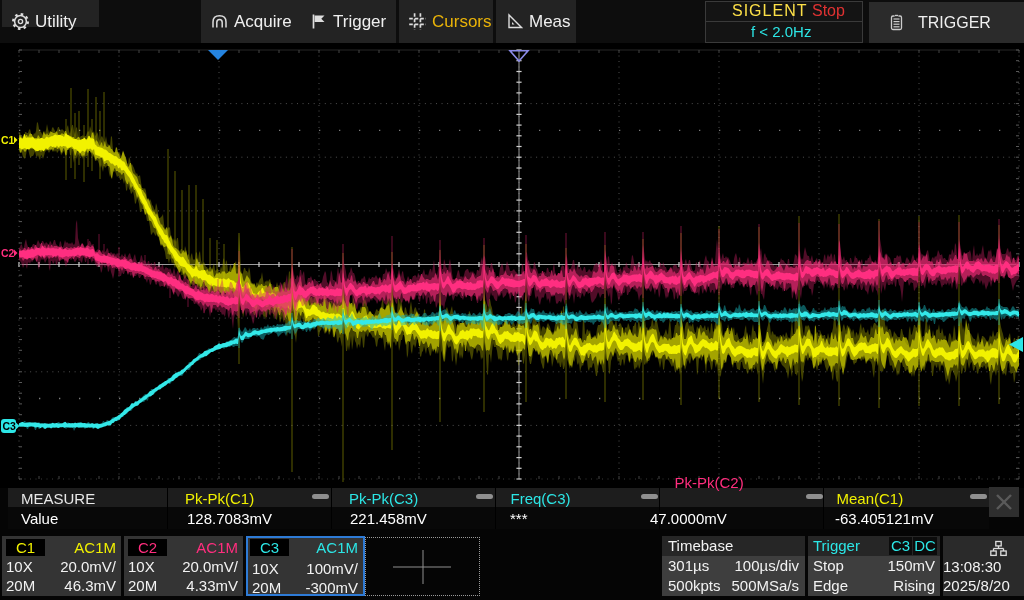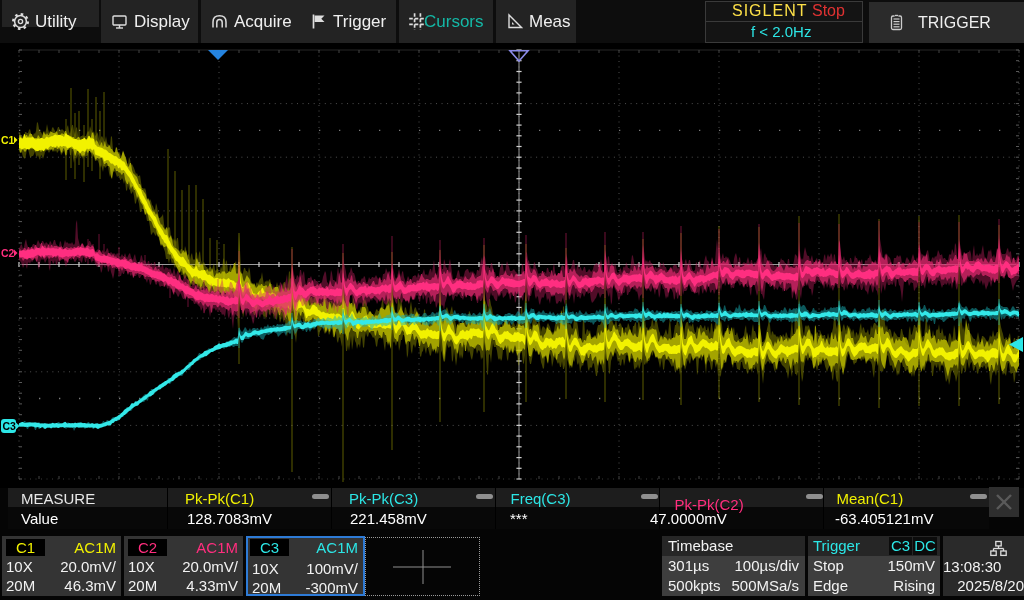--- a/index.html
+++ b/index.html
@@ -12,28 +12,20 @@
 
 <div style="position:absolute;left:0;top:0;width:1024px;height:43px;background:#0d0d0d"></div>
 <div style="position:absolute;left:2px;top:0;width:97px;height:27px;background:#232323">
       <svg width="17" height="17" viewBox="0 0 17 17" style="position:absolute;left:10px;top:13px">
         <circle cx="8.5" cy="8.5" r="5.9" fill="none" stroke="#ddd" stroke-width="1.5"></circle>
         <circle cx="8.5" cy="8.5" r="2.1" fill="none" stroke="#ddd" stroke-width="1.4"></circle>
         <circle cx="8.5" cy="8.5" r="7.3" fill="none" stroke="#ddd" stroke-width="2.4" stroke-dasharray="2.5 3.23"></circle>
       </svg>
       <span style="position:absolute;left:33px;top:12px;font-size:17px;color:#efefef">Utility</span>
     </div>
-<div style="position:absolute;left:101px;top:0;width:97px;height:43px;background:#232323">
-      <svg width="17" height="17" viewBox="0 0 17 17" style="position:absolute;left:10px;top:13px">
-        <rect x="2" y="3" width="13" height="9" rx="1" fill="none" stroke="#ddd" stroke-width="1.4"></rect>
-        <line x1="8.5" y1="12" x2="8.5" y2="15" stroke="#ddd" stroke-width="1.4"></line>
-        <line x1="5" y1="15" x2="12" y2="15" stroke="#ddd" stroke-width="1.4"></line>
-      </svg>
-      <span style="position:absolute;left:33px;top:12px;font-size:17px;color:#efefef">Display</span>
-    </div>
 <div style="position:absolute;left:201px;top:0;width:111px;height:43px;background:#232323">
       <svg width="17" height="17" viewBox="0 0 17 17" style="position:absolute;left:10px;top:13px">
         <path d="M2 14.5 V9 Q2 2.8 8.5 2.8 Q15 2.8 15 9 V14.5" fill="none" stroke="#ddd" stroke-width="1.5"></path>
         <path d="M5.8 14.5 V9.5 Q5.8 6.6 8.5 6.6 Q11.2 6.6 11.2 9.5 V14.5" fill="none" stroke="#ddd" stroke-width="1.5"></path>
       </svg>
       <span style="position:absolute;left:33px;top:12px;font-size:17px;color:#efefef">Acquire</span>
     </div>
 <div style="position:absolute;left:300px;top:0;width:96px;height:43px;background:#232323">
       <svg width="17" height="17" viewBox="0 0 17 17" style="position:absolute;left:10px;top:13px">
         <line x1="3.5" y1="1.5" x2="3.5" y2="15.5" stroke="#ddd" stroke-width="1.7"></line>
@@ -43,21 +35,21 @@
     </div>
 <div style="position:absolute;left:399px;top:0;width:94px;height:43px;background:#232323">
       <svg width="17" height="17" viewBox="0 0 17 17" style="position:absolute;left:10px;top:13px">
         <g stroke="#ddd" stroke-width="1.7" stroke-dasharray="3.6 1.9">
           <line x1="5.6" y1="0.2" x2="5.6" y2="17"></line>
           <line x1="11.4" y1="0.2" x2="11.4" y2="17"></line>
           <line x1="0.2" y1="5.6" x2="17" y2="5.6"></line>
           <line x1="0.2" y1="11.4" x2="17" y2="11.4"></line>
         </g>
       </svg>
-      <span style="position:absolute;left:25px;top:12px;font-size:17px;color:#14b8a6">Cursors</span>
+      <span style="position:absolute;left:33px;top:12px;font-size:17px;color:#eab308">Cursors</span>
     </div>
 <div style="position:absolute;left:496px;top:0;width:80px;height:43px;background:#232323">
       <svg width="17" height="17" viewBox="0 0 17 17" style="position:absolute;left:10px;top:13px">
         <path d="M3 2 L3 14.5 L15.5 14.5 Z" fill="none" stroke="#ddd" stroke-width="1.4"></path>
         <path d="M6 9 L6 11.5 L8.5 11.5 Z" fill="#ddd"></path>
       </svg>
       <span style="position:absolute;left:33px;top:12px;font-size:17px;color:#efefef">Meas</span>
     </div>
 
 <div style="position:absolute;left:705px;top:1px;width:158px;height:42px;background:#141414;border:1px solid #3a3a3a;box-sizing:border-box"></div>
@@ -502,21 +494,21 @@
 <div style="position:absolute;left:312px;top:494px;width:17px;height:5px;border-radius:2.5px;background:#8f8f8f"></div>
 <div style="position:absolute;left:331px;top:488px;width:1px;height:41px;background:#000"></div>
 <span style="position:absolute;left:349px;top:490px;font-size:15px;color:#2ce6e6">Pk-Pk(C3)</span>
 <span style="position:absolute;left:350px;top:510px;font-size:15px;color:#fff">221.458mV</span>
 <div style="position:absolute;left:476px;top:494px;width:17px;height:5px;border-radius:2.5px;background:#8f8f8f"></div>
 <div style="position:absolute;left:495px;top:488px;width:1px;height:41px;background:#000"></div>
 <span style="position:absolute;left:510.5px;top:490px;font-size:15px;color:#2ce6e6">Freq(C3)</span>
 <span style="position:absolute;left:510px;top:510px;font-size:15px;color:#fff">***</span>
 <div style="position:absolute;left:641px;top:494px;width:17px;height:5px;border-radius:2.5px;background:#8f8f8f"></div>
 <div style="position:absolute;left:659px;top:488px;width:1px;height:41px;background:#000"></div>
-<span style="position:absolute;left:674.5px;top:496px;font-size:15px;color:#ff2e7e">Pk-Pk(C2)</span>
+<span style="position:absolute;left:674.5px;top:474px;font-size:15px;color:#ff2e7e">Pk-Pk(C2)</span>
 <span style="position:absolute;left:650px;top:510px;font-size:15px;color:#fff">47.0000mV</span>
 <div style="position:absolute;left:805.5px;top:494px;width:17px;height:5px;border-radius:2.5px;background:#8f8f8f"></div>
 <div style="position:absolute;left:823px;top:488px;width:1px;height:41px;background:#000"></div>
 <span style="position:absolute;left:836.5px;top:490px;font-size:15px;color:#f0f000">Mean(C1)</span>
 <span style="position:absolute;left:835px;top:510px;font-size:15px;color:#fff">-63.405121mV</span>
 <div style="position:absolute;left:970px;top:494px;width:17px;height:5px;border-radius:2.5px;background:#8f8f8f"></div>
 <div style="position:absolute;left:989px;top:487px;width:30px;height:30px;background:#2e2e2e"><svg width="30" height="30">
         <line x1="8" y1="8" x2="22" y2="22" stroke="#5a5a5a" stroke-width="2.4"></line>
         <line x1="22" y1="8" x2="8" y2="22" stroke="#5a5a5a" stroke-width="2.4"></line>
       </svg></div>
@@ -573,14 +565,14 @@
           <rect x="5.8" y="1.5" width="5.4" height="4.4"></rect>
           <rect x="0.8" y="11" width="5.4" height="4.4"></rect>
           <rect x="10.8" y="11" width="5.4" height="4.4"></rect>
           <line x1="8.5" y1="5.9" x2="8.5" y2="8.5"></line>
           <line x1="3.5" y1="8.5" x2="13.5" y2="8.5"></line>
           <line x1="3.5" y1="8.5" x2="3.5" y2="11"></line>
           <line x1="13.5" y1="8.5" x2="13.5" y2="11"></line>
         </g>
       </svg>
       <span style="position:absolute;left:0;top:22px;width:81px;text-align:left;font-size:15px;color:#f2f2f2">13:08:30</span>
-      <span style="position:absolute;left:0;top:41px;width:81px;text-align:right;font-size:15px;color:#f2f2f2">2025/8/20</span>
+      <span style="position:absolute;left:0;top:41px;width:81px;text-align:left;font-size:15px;color:#f2f2f2">2025/8/20</span>
     </div>
 </div>
 </body></html>

